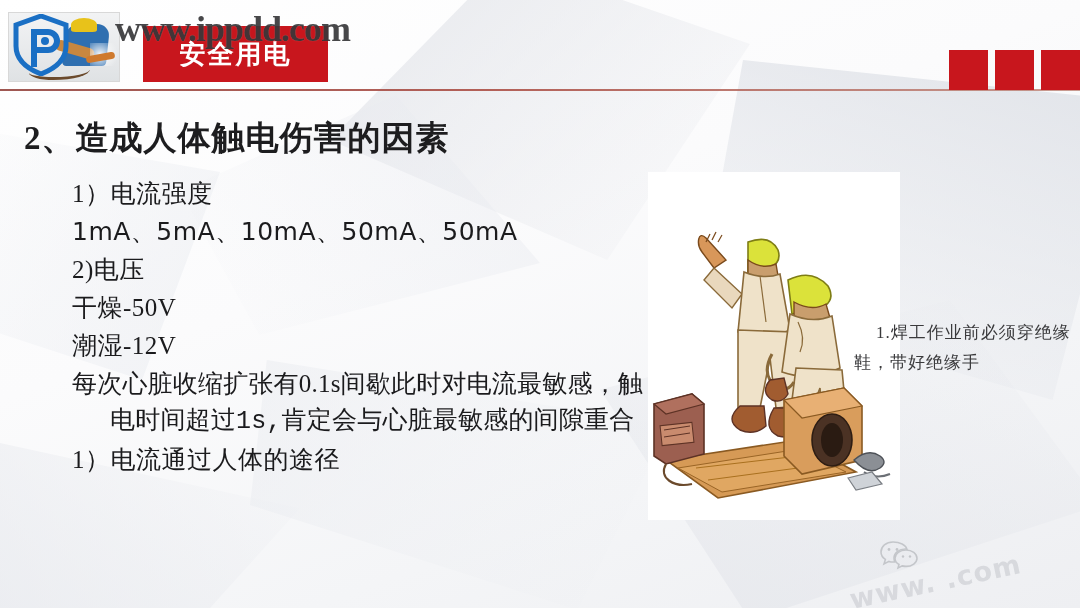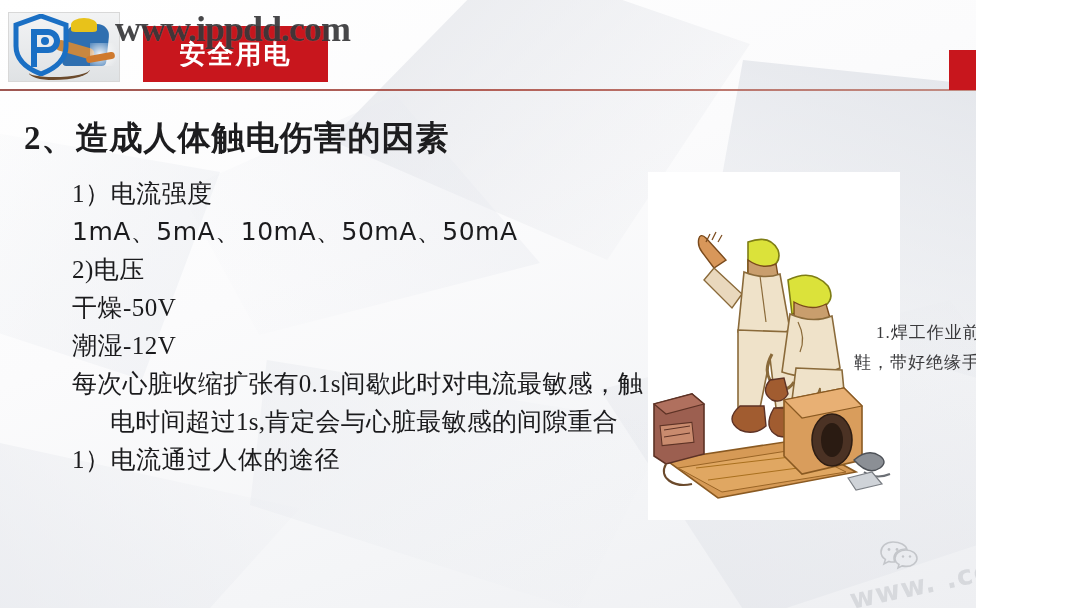--- a/index.html
+++ b/index.html
@@ -3,21 +3,21 @@
 <meta charset="utf-8">
 <style>
   html,body{margin:0;padding:0;}
   body{
     width:1080px;height:608px;overflow:hidden;
     font-family:"Liberation Serif","DejaVu Serif",serif;
     background:#ffffff;
     position:relative;
   }
   #slide{
-    position:absolute;inset:0;width:976px;height:608px;overflow:hidden;
+    position:absolute;inset:0;width:1080px;height:608px;overflow:hidden;
     background:
       linear-gradient(160deg,#ffffff 0%,#fbfbfc 40%,#f4f5f7 72%,#eeeff2 100%);
   }
 
   
   .poly{position:absolute;pointer-events:none;}
   .p1{top:-40px;left:330px;width:420px;height:300px;
       background:linear-gradient(135deg,rgba(226,228,233,.85),rgba(255,255,255,0));
       clip-path:polygon(0% 60%,42% 0%,100% 28%,66% 100%);}
   .p2{top:60px;left:700px;width:430px;height:340px;
@@ -89,21 +89,21 @@
     position:absolute;left:24px;top:116px;
     font-size:33px;font-weight:700;color:#1d1d1f;
     letter-spacing:1px;white-space:nowrap;
   }
 
   
   #body-text{position:absolute;left:72px;top:175px;width:600px;color:#1b1b1d;}
   .line{white-space:nowrap;font-size:25px;line-height:38px;letter-spacing:.5px;}
   .line.sans{font-family:"DejaVu Sans","Liberation Sans",sans-serif;font-weight:500;}
   .para{font-size:25px;line-height:38px;letter-spacing:.2px;width:600px;}
-  .para .ind{display:block;padding-left:38px;}
+  .para .ind{display:block;padding-left:38px;font-family:Liberation Mono, monospace;}
 
   
   #illus{position:absolute;left:648px;top:172px;width:252px;height:348px;
     background:#ffffff;}
   #illus svg{display:block;}
   #illus-caption{
     position:absolute;left:818px;top:318px;width:262px;
     font-size:17px;line-height:30px;color:#3a3a3c;letter-spacing:1px;
     font-family:"Liberation Serif","DejaVu Serif",serif;
   }

